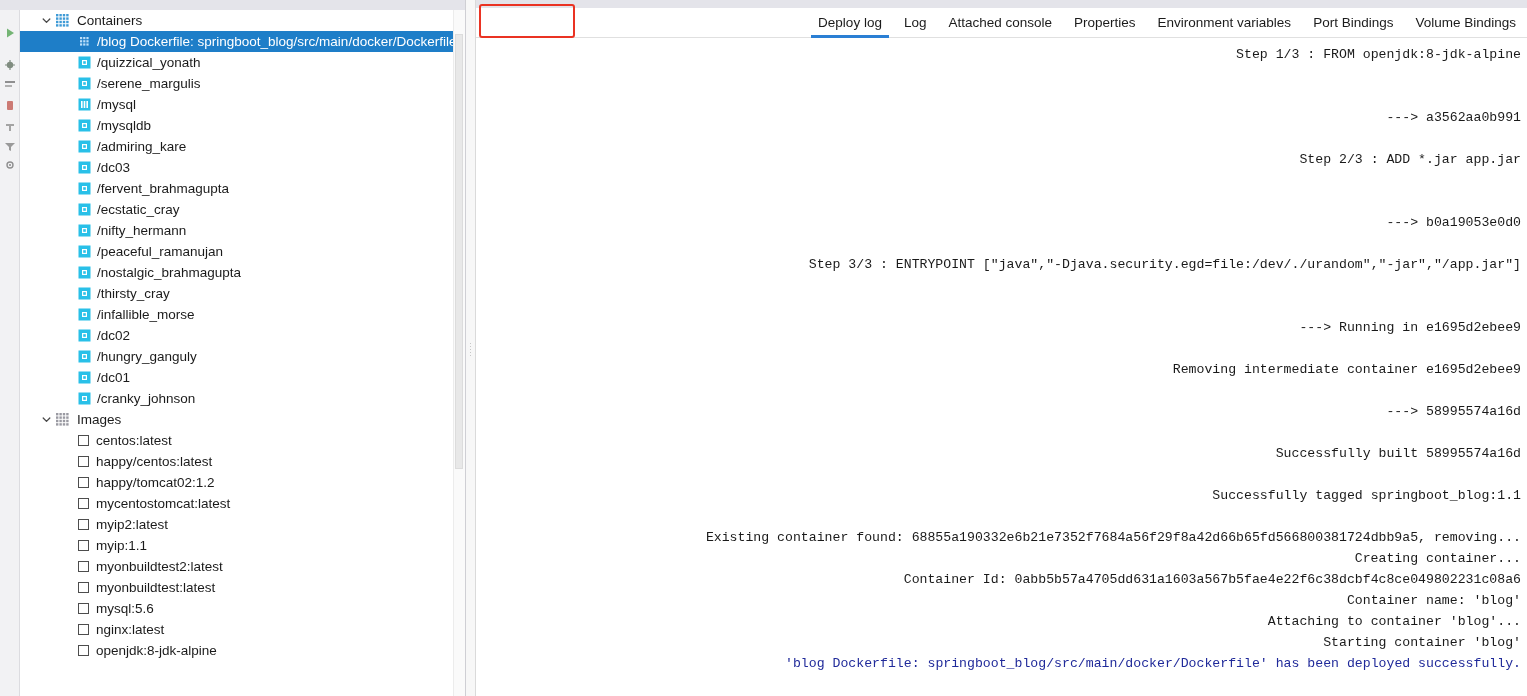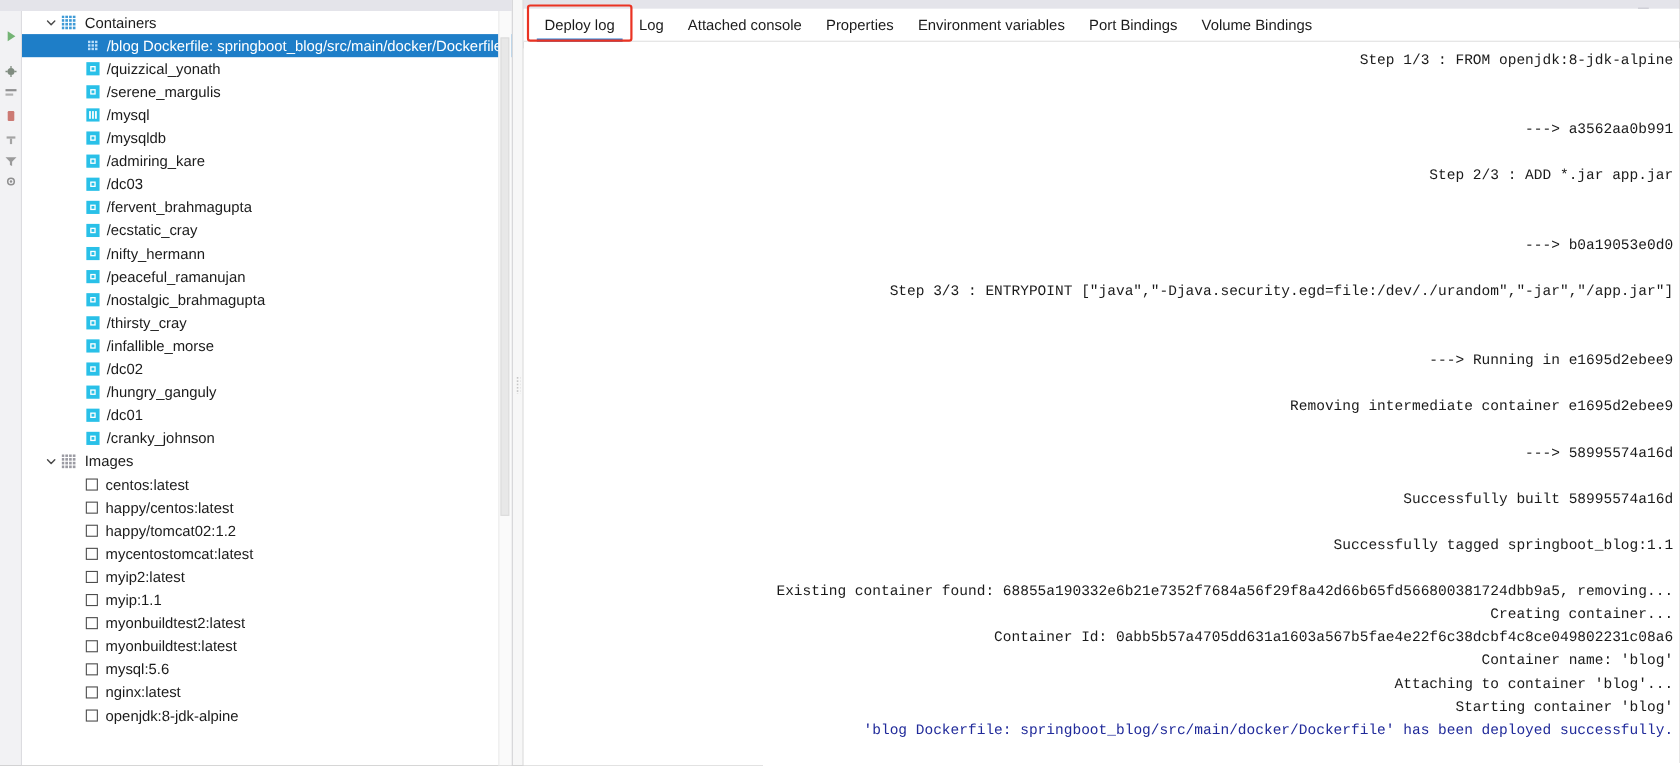--- a/index.html
+++ b/index.html
@@ -7,21 +7,21 @@
     margin: 0; padding: 0;
     width: 1527px; height: 696px;
     overflow: hidden;
     background: #ffffff;
     font-family: "Liberation Sans", sans-serif;
   }
   #app {
     position: relative;
     width: 1527px;
     height: 696px;
-    background: #404040;
+    background: #fde047;
   }
 
   
   .left-strip {
     position: absolute;
     left: 0; top: 0;
     width: 20px; height: 696px;
     background: #f2f2f4;
     border-right: 1px solid #dcdce0;
   }
@@ -153,20 +153,21 @@
 
   .tabbar {
     position: absolute;
     left: 0; top: 8px;
     width: 1051px; height: 30px;
     background: #ffffff;
     border-bottom: 1px solid #e0e0e0;
     display: flex;
     align-items: center;
     padding-left: 8px;
+    justify-content: flex-end;
   }
   .tab {
     position: relative;
     height: 30px;
     display: flex;
     align-items: center;
     padding: 0 11px;
     font-size: 13.5px;
     color: #1b1b1b;
     white-space: nowrap;

